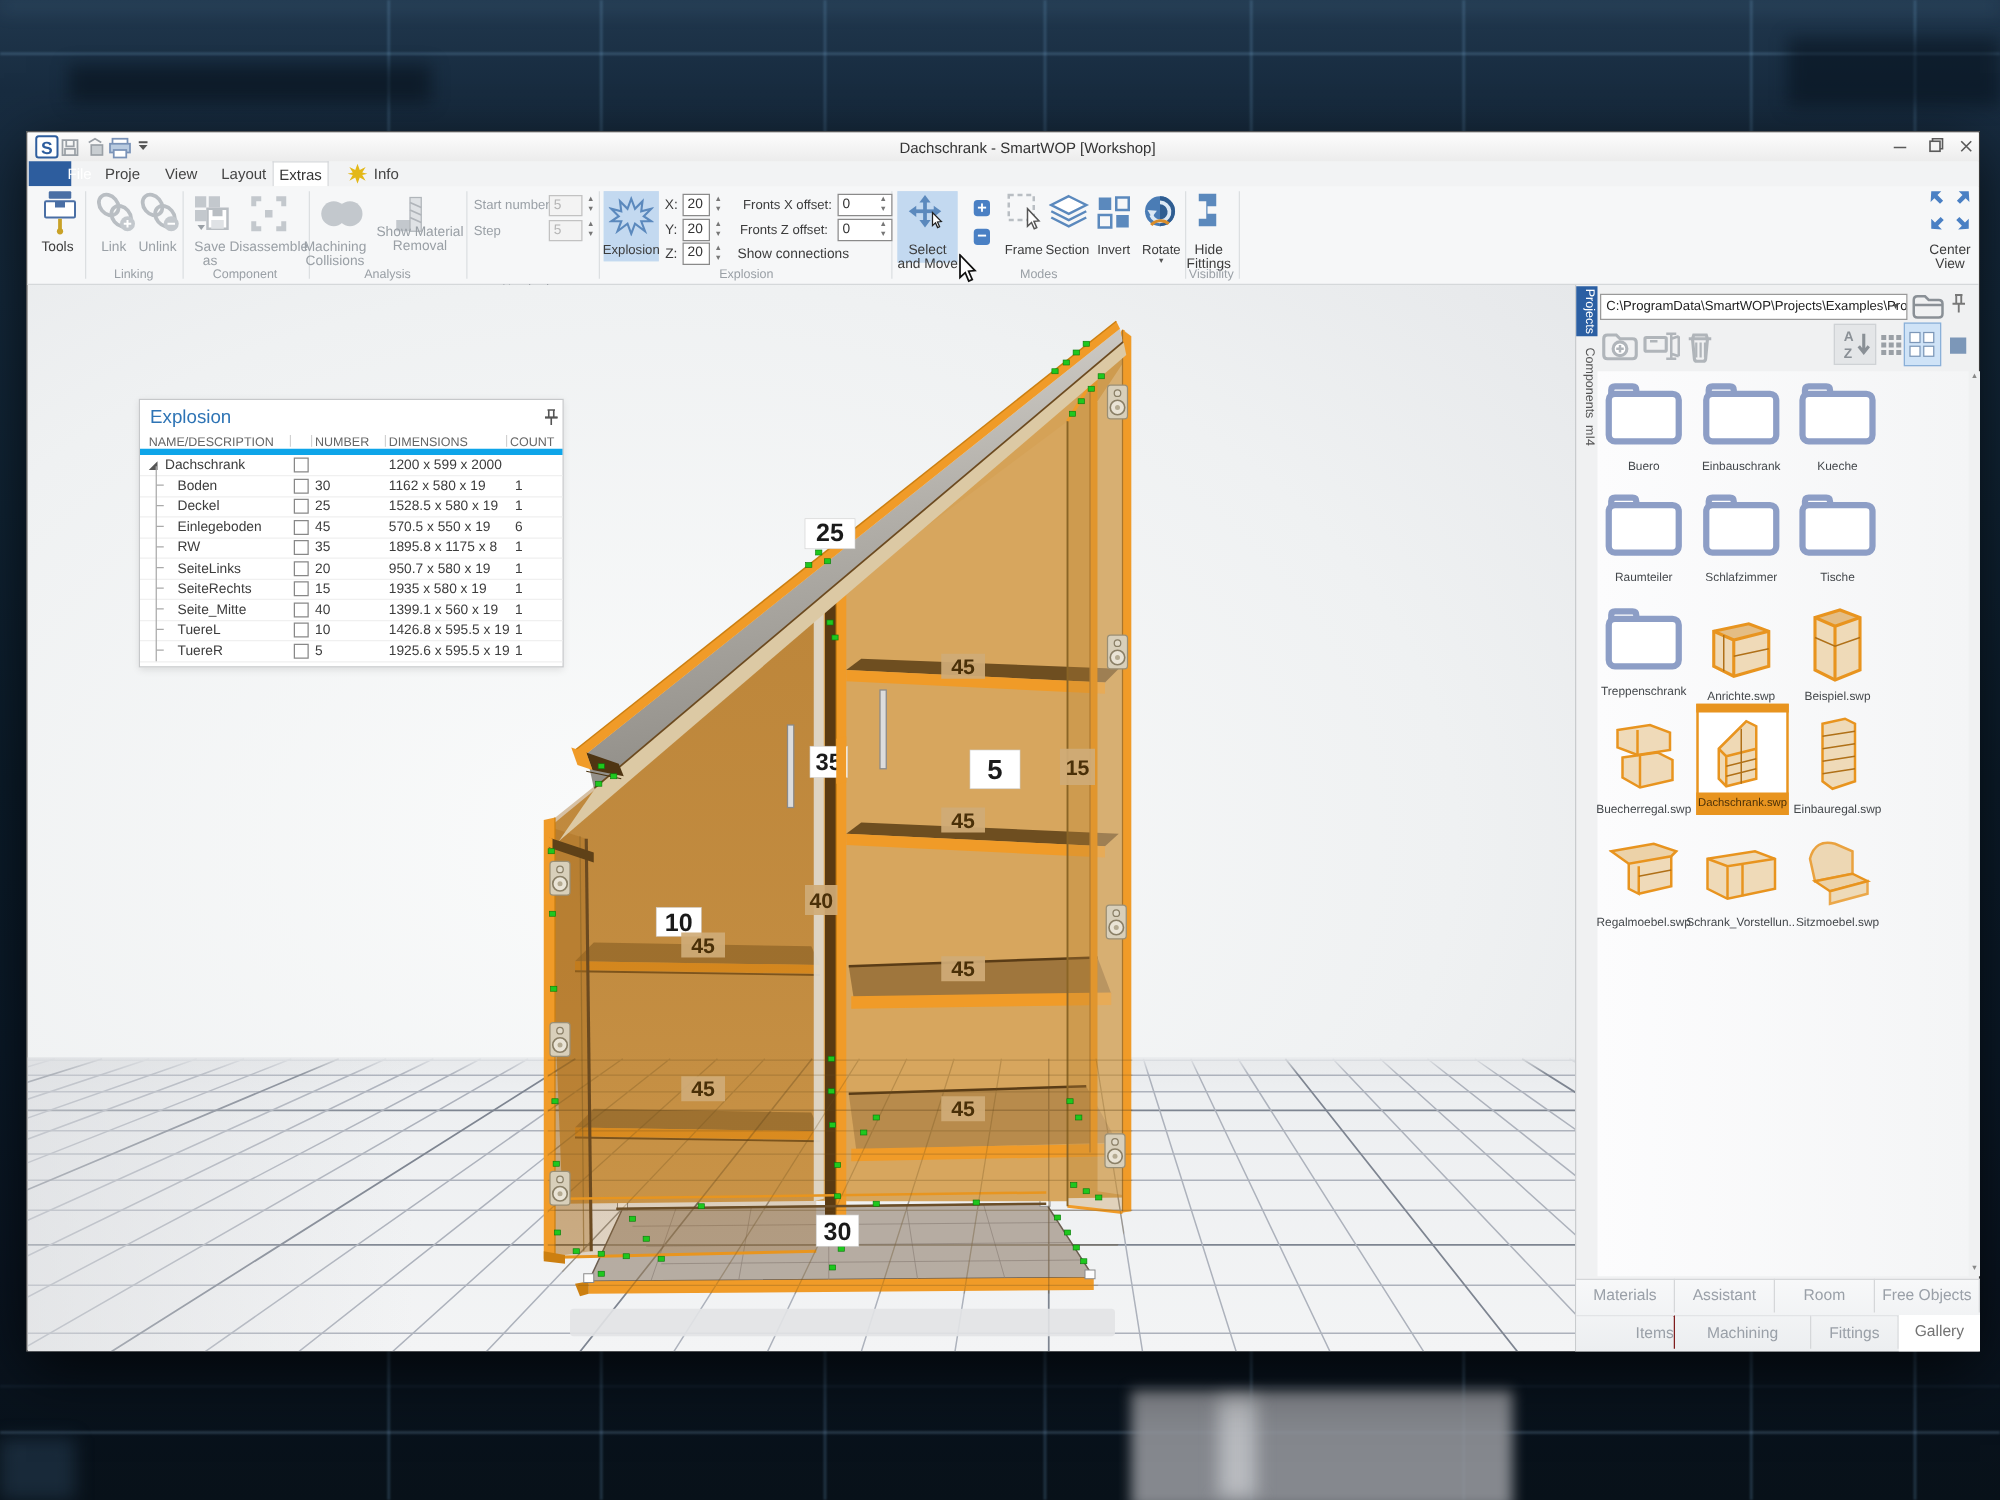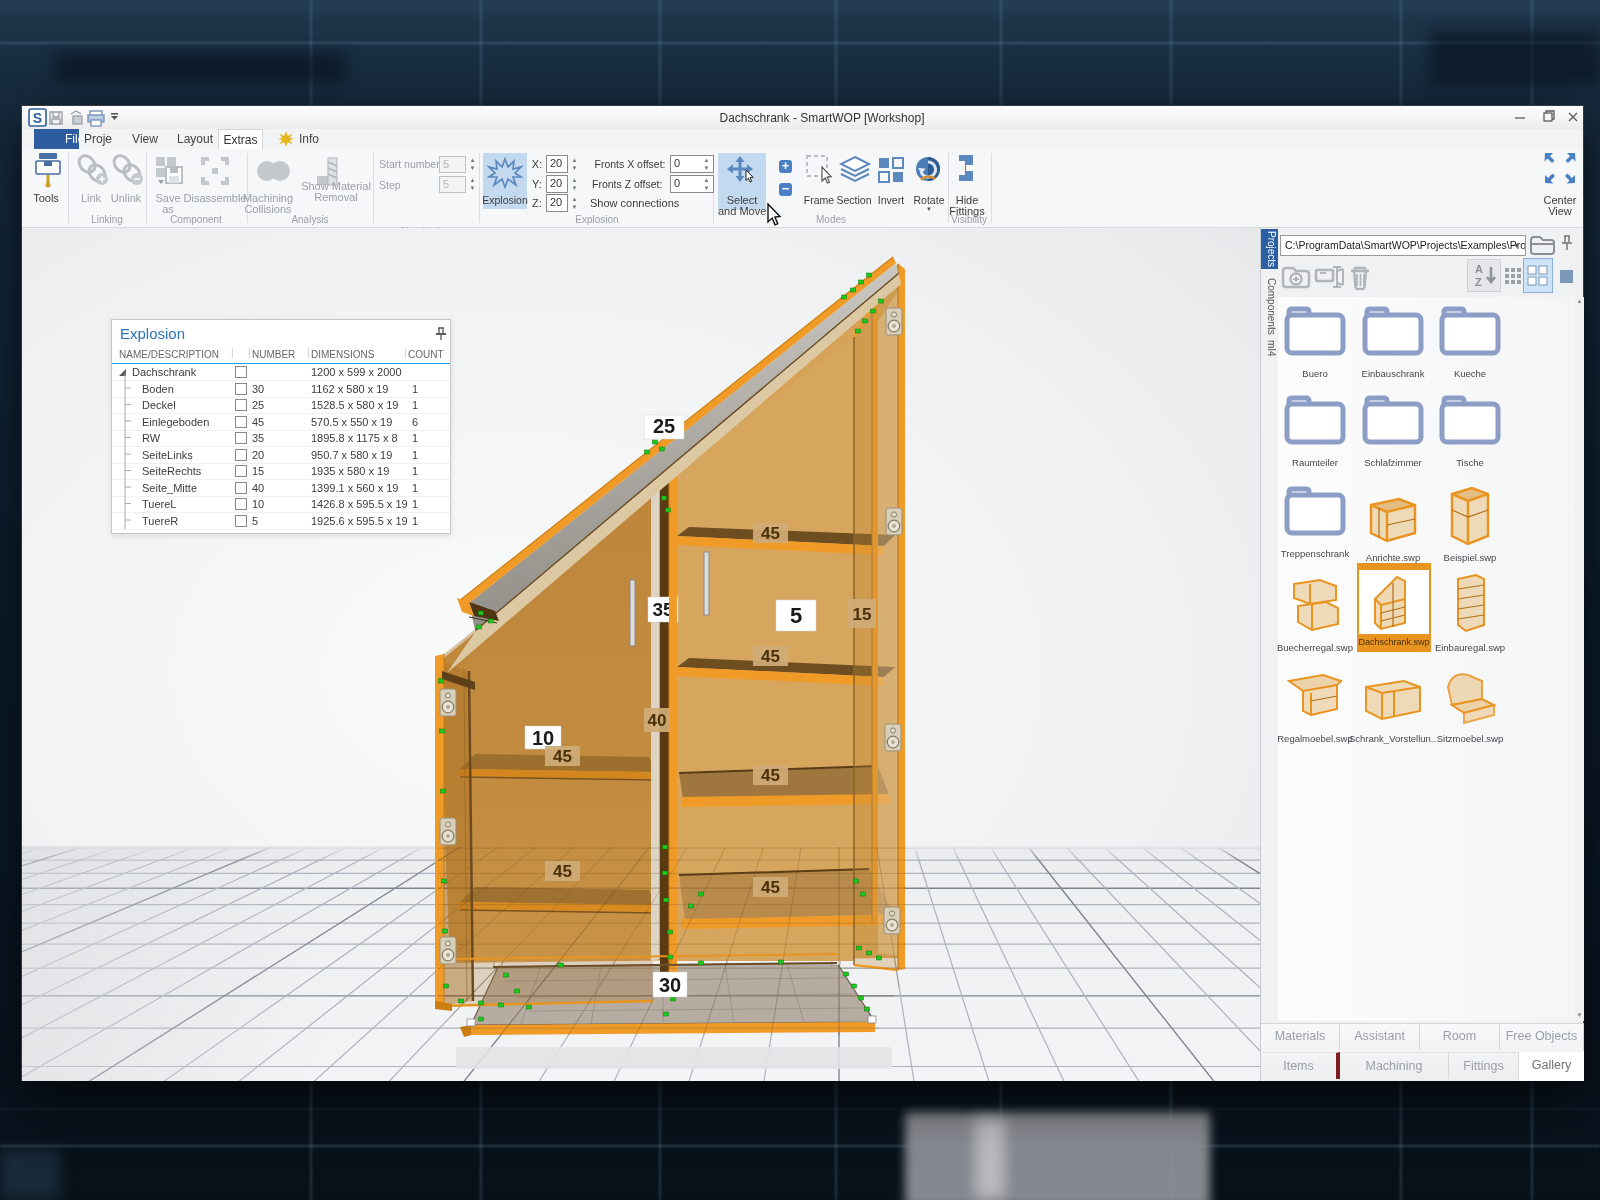--- a/index.html
+++ b/index.html
@@ -73,21 +73,21 @@
 <svg width="120" height="23" style="position:absolute;left:1441px;top:0">
   <g stroke="#5a5a5a" stroke-width="1.3" fill="none">
    <path d="M52 12 h10"></path>
    <rect x="81" y="7" width="8" height="8"></rect>
             <path d="M83 7 v-2 h8 v8 h-2"></path>
    <path d="M106 7 l8 8 M114 7 l-8 8"></path>
   </g>
 </svg>
       </div>
  <div id="menub">
-        <div class="mtab" style="left:12px;width:45px;background:#2d5d9e;color:#fff;padding-left:31px;">File</div>
+        <div class="mtab" style="left:1px;width:34px;background:#2d5d9e;color:#fff;padding-left:31px;">File</div>
 <div class="mtab" style="left:56px;width:40px;">Proje</div>
 <div class="mtab" style="left:104px;width:38px;">View</div>
 <div class="mtab" style="left:152px;width:42px;">Layout</div>
 <div class="mtab" style="left:196px;width:45px;background:#fff;border:1px solid #d5d8da;border-bottom:none;color:#333;">Extras</div>
 <svg width="16" height="16" style="position:absolute;left:256px;top:2px">
           <path d="M8 0 L9.8 5 L14.5 2.5 L11.8 7 L16 8 L11.8 9 L14.5 13.5 L9.8 11 L8 16 L6.2 11 L1.5 13.5 L4.2 9 L0 8 L4.2 7 L1.5 2.5 L6.2 5 Z" fill="#e3b818"></path>
         </svg>
 <div class="mtab" style="left:272px;width:30px;">Info</div>
       </div>
  <div id="ribbon">
@@ -509,21 +509,21 @@
             <text x="769.5" y="892.12" font-size="17" font-weight="bold" fill="#4a3008" text-anchor="middle" font-family="Liberation Sans">45</text>
           </g>
 <polygon points="668,590 676,588 676,625 668,626" fill="#f09b28"></polygon>
 </svg>
 <div id="expl">
 <div style="position:absolute;left:8px;top:5px;font-size:15px;color:#2e74b5;">Explosion</div>
 <svg width="14" height="14" style="position:absolute;left:322px;top:7px">
             <path d="M4 1 h6 M5 1 v6 h-3 l5 0 l5 0 l-3 0 v-6 M7 7 v6" stroke="#555" stroke-width="1.3" fill="none"></path>
             <path d="M2 7 h10" stroke="#555" stroke-width="1.6"></path>
           </svg>
-<div style="position:absolute;left:0;top:26px;width:338px;height:18px;border-bottom:1px solid #0ea5e9;color:#666;font-size:10px;">
+<div style="position:absolute;left:0;top:26px;width:338px;height:18px;border-bottom:5px solid #0ea5e9;color:#666;font-size:10px;">
             <span style="position:absolute;left:7px;top:3px;">NAME/DESCRIPTION</span>
             <span style="position:absolute;left:119px;top:1px;color:#ccc;">|</span>
             <span style="position:absolute;left:136px;top:1px;color:#ccc;">|</span>
             <span style="position:absolute;left:140px;top:3px;">NUMBER</span>
             <span style="position:absolute;left:195px;top:1px;color:#ccc;">|</span>
             <span style="position:absolute;left:199px;top:3px;">DIMENSIONS</span>
             <span style="position:absolute;left:292px;top:1px;color:#ccc;">|</span>
             <span style="position:absolute;left:296px;top:3px;">COUNT</span>
           </div>
 <div class="erow" style="top:44px;">
@@ -782,21 +782,21 @@
           <path d="M6 18 Q10 2 26 6 L40 12 L40 30 L10 36 Z" fill="#ecd2a8" opacity="0.85" stroke="#e8941f" stroke-width="2"></path>
           <polygon points="10,36 40,30 52,36 22,44" fill="#ecd2a8" stroke="#e8941f" stroke-width="2"></polygon>
           <polygon points="22,44 52,36 52,46 22,54" fill="#ecd2a8" opacity="0.8" stroke="#e8941f" stroke-width="2"></polygon>
         </svg>
 <div class="thn" style="left:165px;top:505px;">Sitzmoebel.swp</div>
 <div style="position:absolute;left:0;top:795px;width:323px;height:58px;background:linear-gradient(#f7f8f9,#eceef0);border-top:1px solid #d5d7d9;"></div>
 <div class="tabA" style="left:0px;top:795px;width:79px;border-right:1px solid #d5d7d9;">Materials</div>
 <div class="tabA" style="left:79px;top:795px;width:80px;border-right:1px solid #d5d7d9;">Assistant</div>
 <div class="tabA" style="left:159px;top:795px;width:80px;border-right:1px solid #d5d7d9;">Room</div>
 <div class="tabA" style="left:239px;top:795px;width:84px;border-right:1px solid #d5d7d9;">Free Objects</div>
-<div class="tabA" style="left:0px;top:824px;width:79px;border-right:4px solid #7f1d1d;border-top:1px solid #e2e4e6;">Items</div>
+<div class="tabA" style="left:0px;top:824px;width:79px;border-right:1px solid #7f1d1d;border-top:1px solid #e2e4e6;text-align:right;">Items</div>
 <div class="tabA" style="left:79px;top:824px;width:109px;border-right:1px solid #d5d7d9;border-top:1px solid #e2e4e6;">Machining</div>
 <div class="tabA" style="left:188px;top:824px;width:70px;border-right:1px solid #d5d7d9;border-top:1px solid #e2e4e6;">Fittings</div>
 <div class="tabA" style="left:258px;top:824px;width:65px;background:#fff;color:#737373;height:29px;">Gallery</div>
       </div>
  <svg width="20" height="28" style="position:absolute;left:744px;top:97px;z-index:60">
         <path d="M2 1 L2 19 L6.2 15.1 L9 21.8 L11.8 20.6 L8.9 14.0 L14 13.5 Z" fill="#fff" stroke="#111" stroke-width="1.4"></path>
       </svg>
 </div>
 </div>
 

